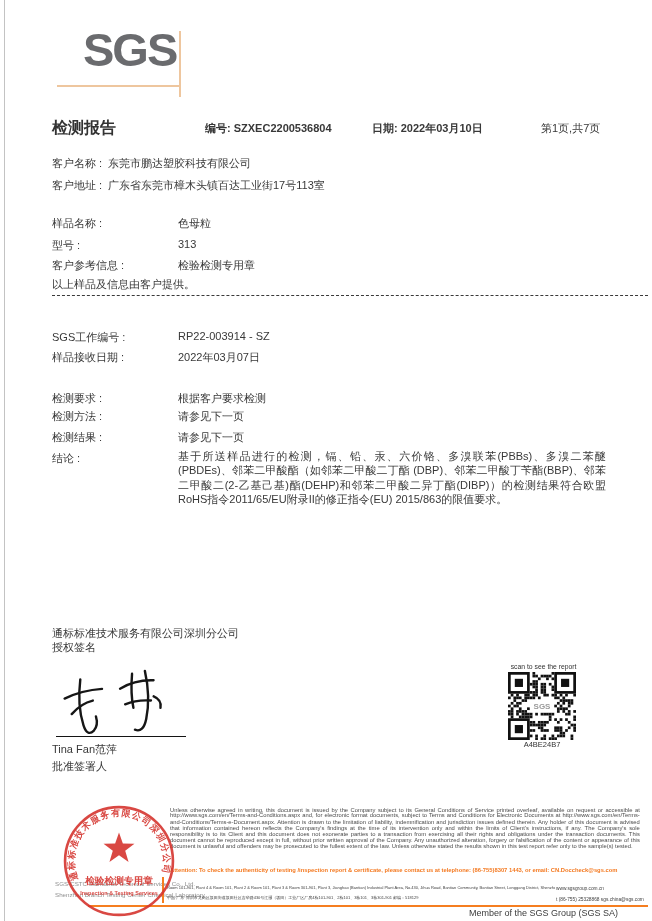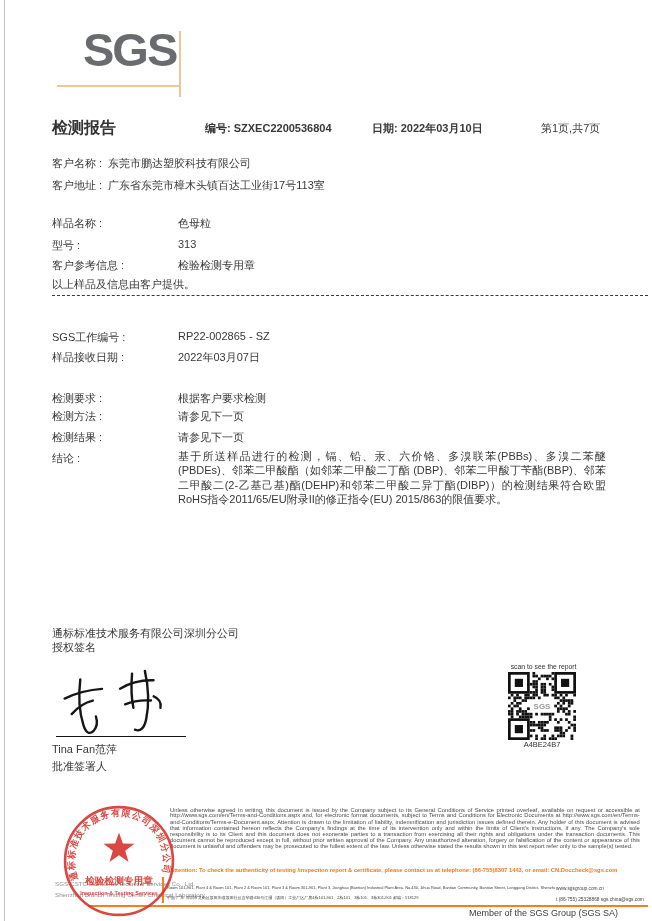--- a/index.html
+++ b/index.html
@@ -88,21 +88,21 @@
   <div class="frow" style="top:258px">
     <span class="l lw126">客户参考信息 :</span>
     <span>检验检测专用章</span>
   </div>
   <div class="note">以上样品及信息由客户提供。</div>
 
   <div class="dashline"></div>
 
   <div class="frow" style="top:330px">
     <span class="l lw126">SGS工作编号 :</span>
-    <span>RP22-002865 - SZ</span>
+    <span>RP22-003914 - SZ</span>
   </div>
   <div class="frow" style="top:350px">
     <span class="l lw126">样品接收日期 :</span>
     <span>2022年03月07日</span>
   </div>
   <div class="frow" style="top:391px">
     <span class="l lw126">检测要求 :</span>
     <span>根据客户要求检测</span>
   </div>
   <div class="frow" style="top:409px">

